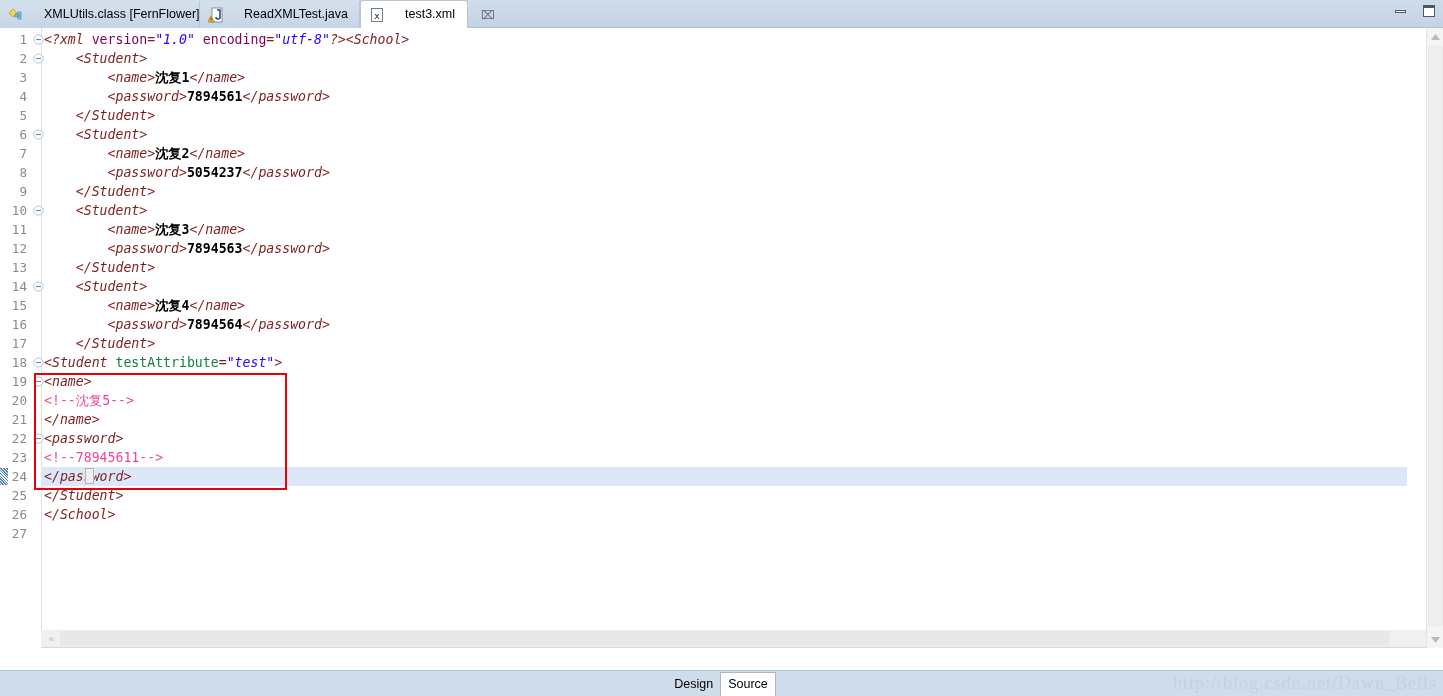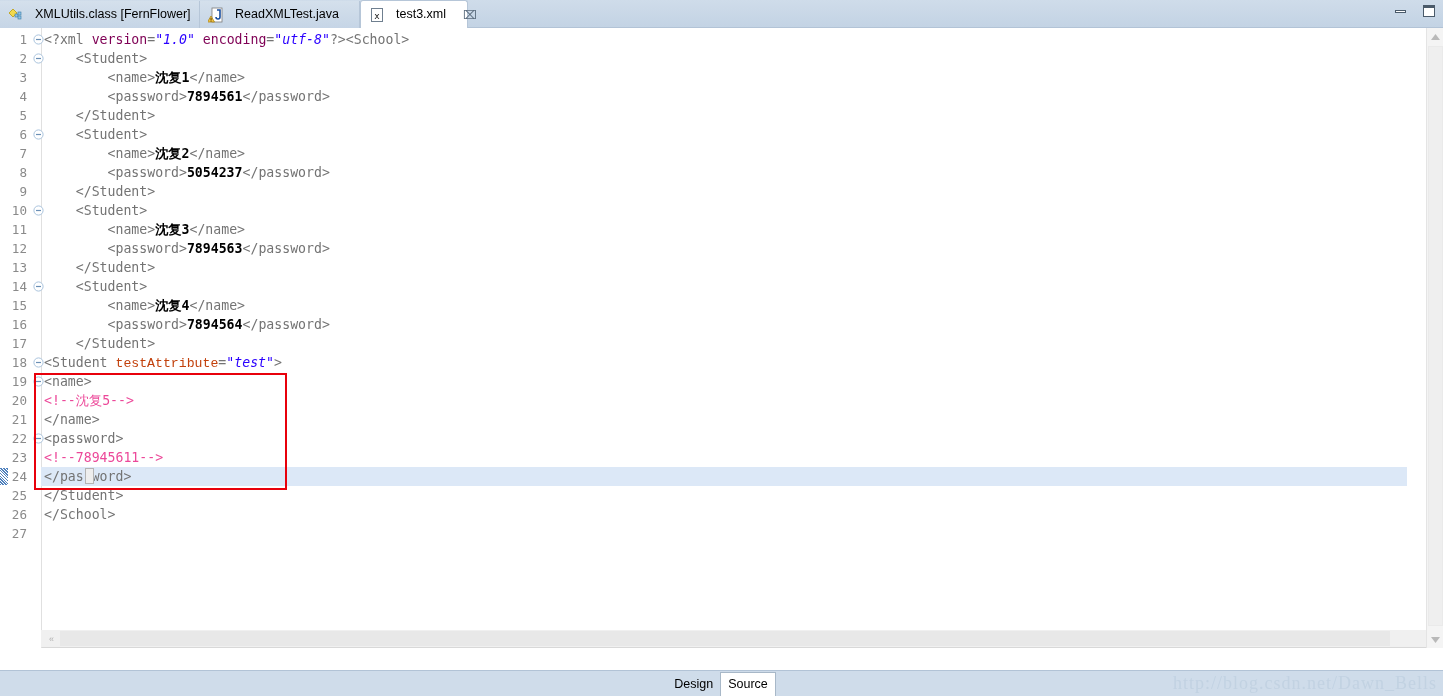--- a/index.html
+++ b/index.html
@@ -14,21 +14,21 @@
 
   
   .tabbar{
     position:absolute;left:0;top:0;width:1443px;height:28px;
     background:linear-gradient(to bottom,#cfdcea 0%,#c3d3e4 100%);
     border-bottom:1px solid #b2c3d6;
     box-sizing:border-box;
   }
   .tab{
     position:absolute;top:1px;height:27px;
-    display:flex;align-items:center;gap:11px;
+    display:flex;align-items:center;gap:20px;
     padding:0 10px 0 8px;
     font-size:12.5px;color:#000;
     box-sizing:border-box;
     white-space:nowrap;
   }
   .tab.inactive{
     background:linear-gradient(to bottom,#d4e0ec 0%,#c6d5e6 100%);
     border-right:1px solid #b6c6d8;
   }
   .tab.active{
@@ -89,23 +89,23 @@
   .fold{
     position:absolute;left:0;width:11px;height:11px;margin-top:4px;
   }
   .fold svg{display:block;}
 
   .curline{
     position:absolute;left:0;right:0;height:19px;background:#dce8f7;
   }
 
   
-  .tg{color:#737373;}      
+  .tg{color:#7f1d1d;font-style:italic;}      
   .at{color:#7f0055;}      
-  .atp{color:#c2410c;font-family:Liberation Mono, monospace;}
+  .atp{color:#15803d;}
   .va{color:#2a00ff;font-style:italic;}  
   .tx{color:#000000;font-weight:bold;}   
   .cm{color:#ec4899;}
 
   
   .redbox{
     position:absolute;border:2px solid #e8000b;
     pointer-events:none;
   }
   .bracketbox{

